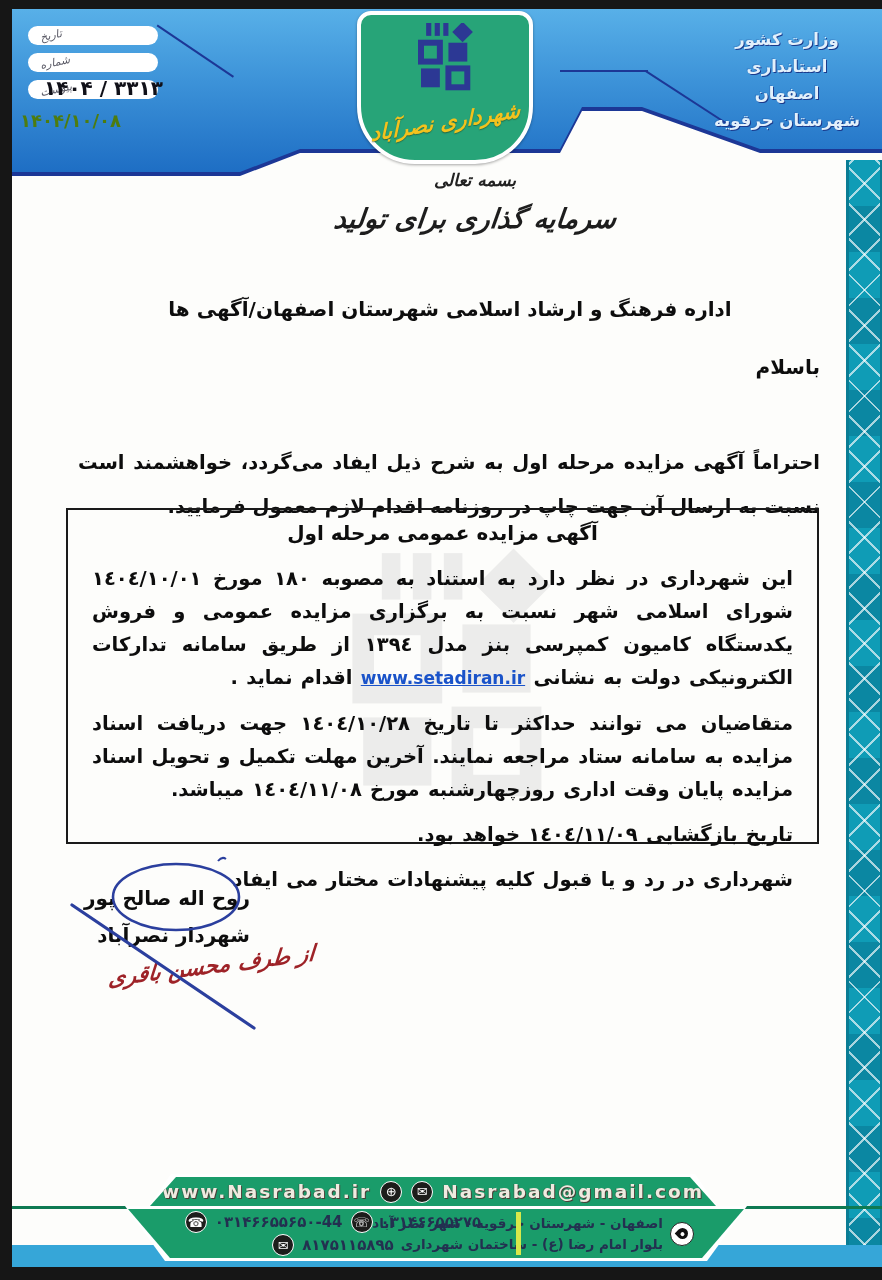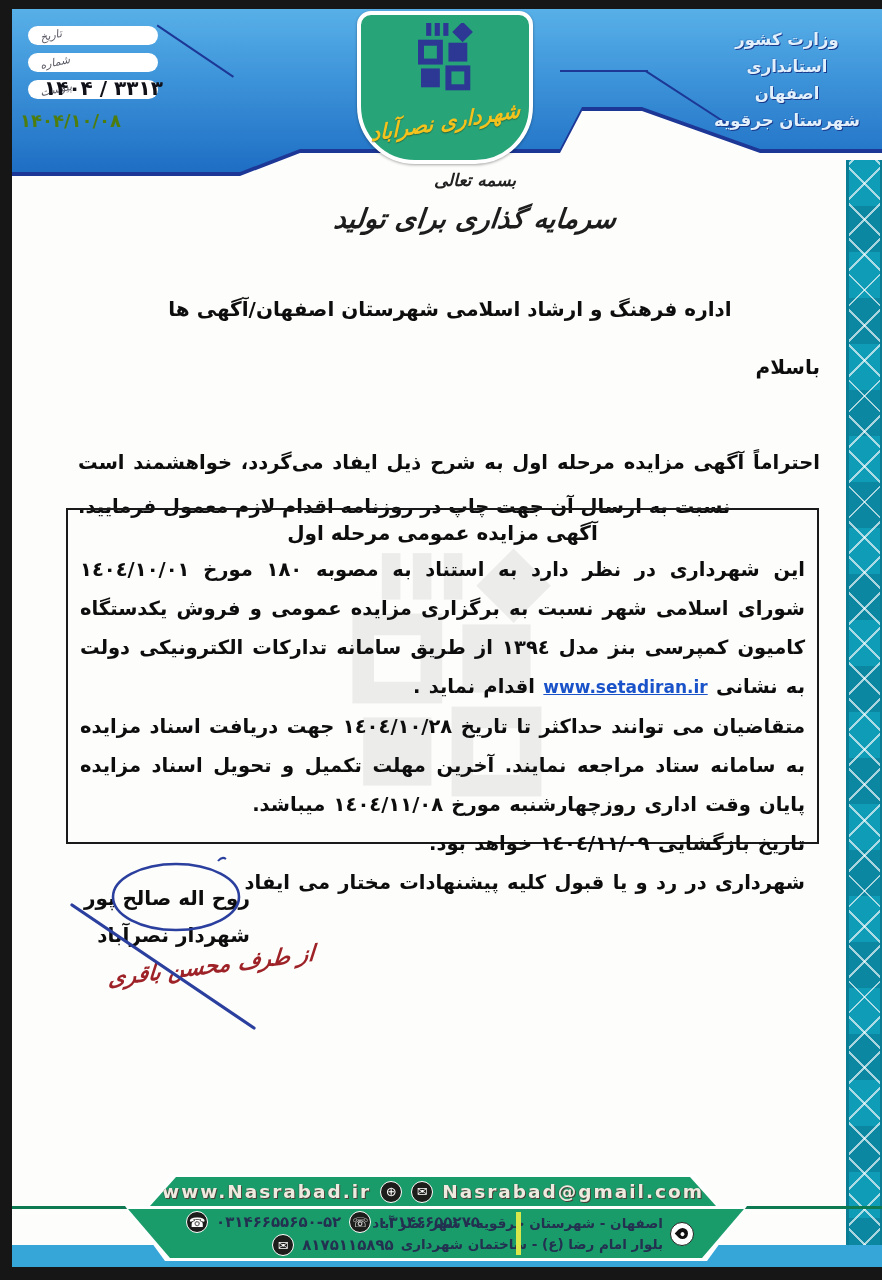--- a/index.html
+++ b/index.html
@@ -49,26 +49,26 @@
   .slogan{position:absolute;left:150px;top:203px;width:650px;text-align:center;
         font-family:"DejaVu Serif",serif;font-style:italic;font-weight:700;font-size:27px;color:#1d1d1d;
         transform:skewX(-6deg);z-index:2;}
   .addressee{position:absolute;right:62px;left:80px;top:297px;text-align:center;
         font-size:20px;font-weight:700;color:#0d0d0d;z-index:2;}
   .salutation{position:absolute;right:62px;left:80px;top:355px;text-align:right;
         font-size:20px;font-weight:700;color:#0d0d0d;z-index:2;}
   .intro{position:absolute;right:62px;left:78px;top:408px;z-index:2;}
   .intro p{margin:0 0 14px 0;font-size:19.5px;font-weight:700;color:#0d0d0d;line-height:30px;}
   .intro p.justify{text-align:justify;text-align-last:justify;margin-top:40px;}
-  .intro p.right{text-align:left;}
+  .intro p.right{text-align:right;}
   
   .notice-box{position:absolute;left:66px;top:508px;width:753px;height:336px;border:2px solid #1a1a1a;
         box-sizing:border-box;padding:6px 12px;z-index:2;background:transparent;}
   .notice-title{text-align:center;font-size:20px;font-weight:700;color:#0d0d0d;line-height:34px;}
-  .notice-box p{margin:0;font-size:19.5px;font-weight:700;color:#0d0d0d;line-height:39px;
+  .notice-box p{margin:12px;font-size:19.5px;font-weight:700;color:#0d0d0d;line-height:33px;
         text-align:justify;word-spacing:1.5px;}
   .link{color:#1a53c9;text-decoration:underline;font-weight:700;font-size:17px;direction:ltr;unicode-bidi:isolate;cursor:pointer;}
   
   .watermark{position:absolute;left:295px;top:545px;z-index:1;opacity:.45;}
   
   .sig-block{position:absolute;left:70px;top:880px;width:180px;text-align:right;z-index:2;}
   .sig-block .name,.sig-block .title{font-size:20px;font-weight:700;color:#0d0d0d;line-height:37px;}
   .on-behalf{position:absolute;left:108px;top:952px;font-family:"DejaVu Serif",serif;font-style:italic;
         font-weight:700;font-size:22px;color:#9e2328;transform:rotate(-7deg) skewX(-12deg);z-index:3;white-space:nowrap;}
   .pen-svg{position:absolute;left:50px;top:855px;z-index:4;}
@@ -219,21 +219,21 @@
           </span>
         <div class="addr-lines">
           <div>اصفهان - شهرستان جرقویه - شهر نصر آباد</div>
           <div>بلوار امام رضا (ع) - ساختمان شهرداری</div>
         </div>
       </div>
       <div class="divider"></div>
       <div class="tel-col">
         <div class="tel-row">
           <span class="badge">☎</span>
-          <bdi dir="ltr" class="num">۰۳۱۴۶۶۵۵۶۵۰-۵۲</bdi>
+          <bdi dir="ltr" class="num">۰۳۱۴۶۶۵۵۶۵۰-44</bdi>
           <span class="badge">☏</span>
           <bdi dir="ltr" class="num">۰۳۱۴۶۶۵۵۲۷۵</bdi>
         </div>
         <div class="tel-row">
           <span class="badge">✉</span>
           <bdi dir="ltr" class="num">۸۱۷۵۱۱۵۸۹۵</bdi>
         </div>
       </div>
     </div>
   </div>

